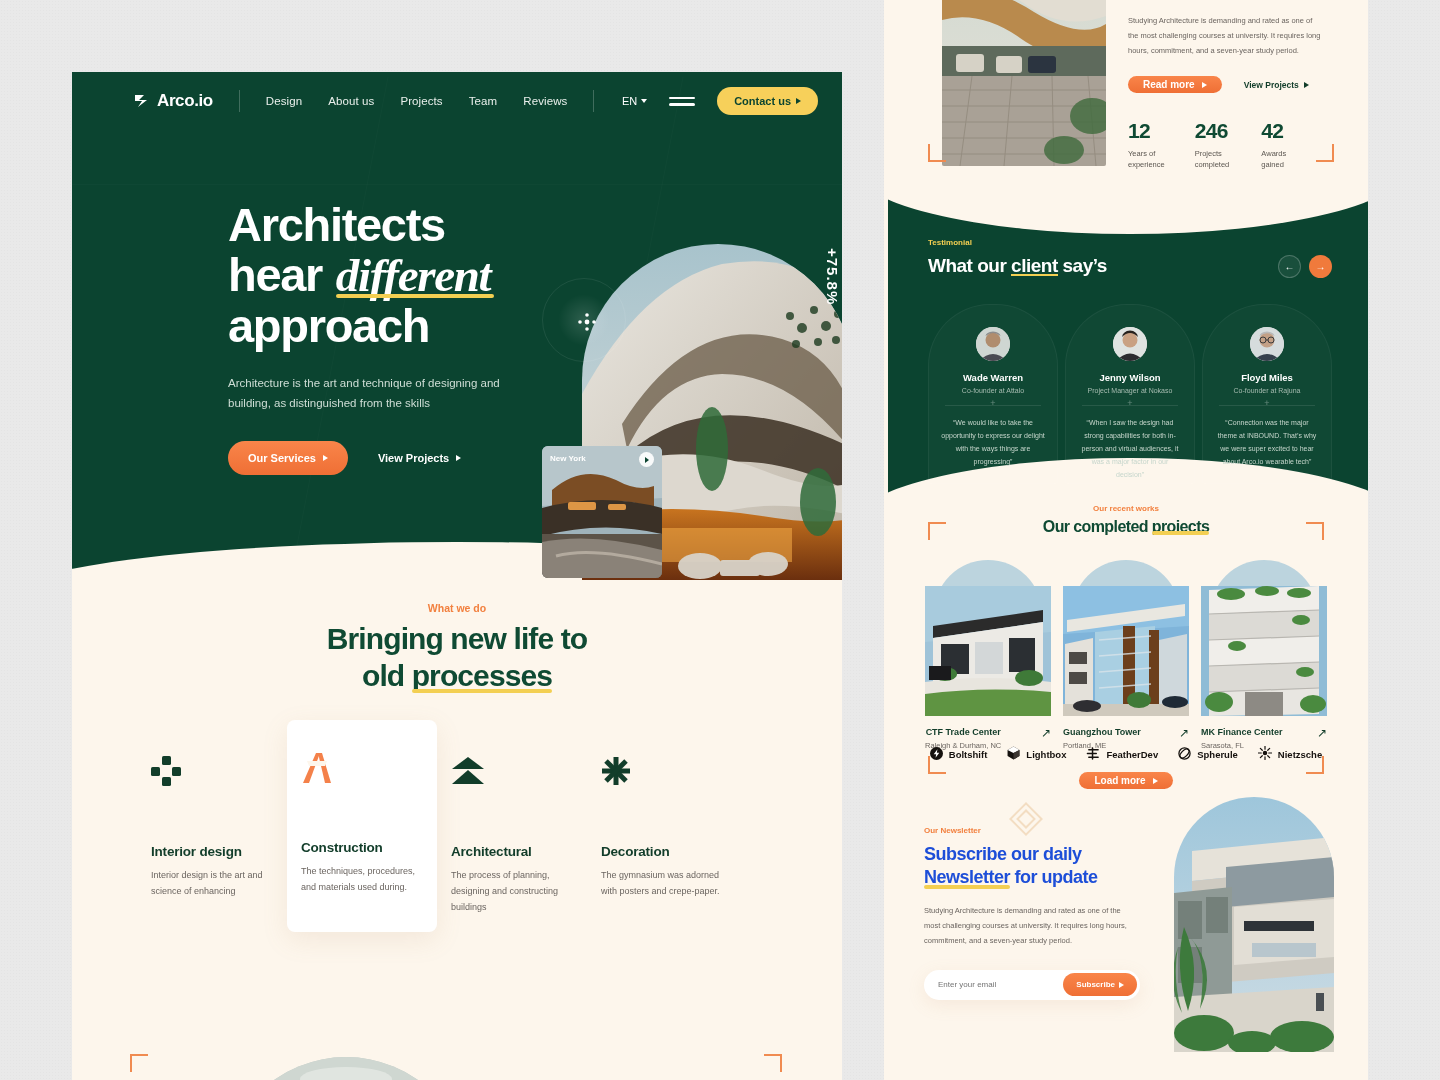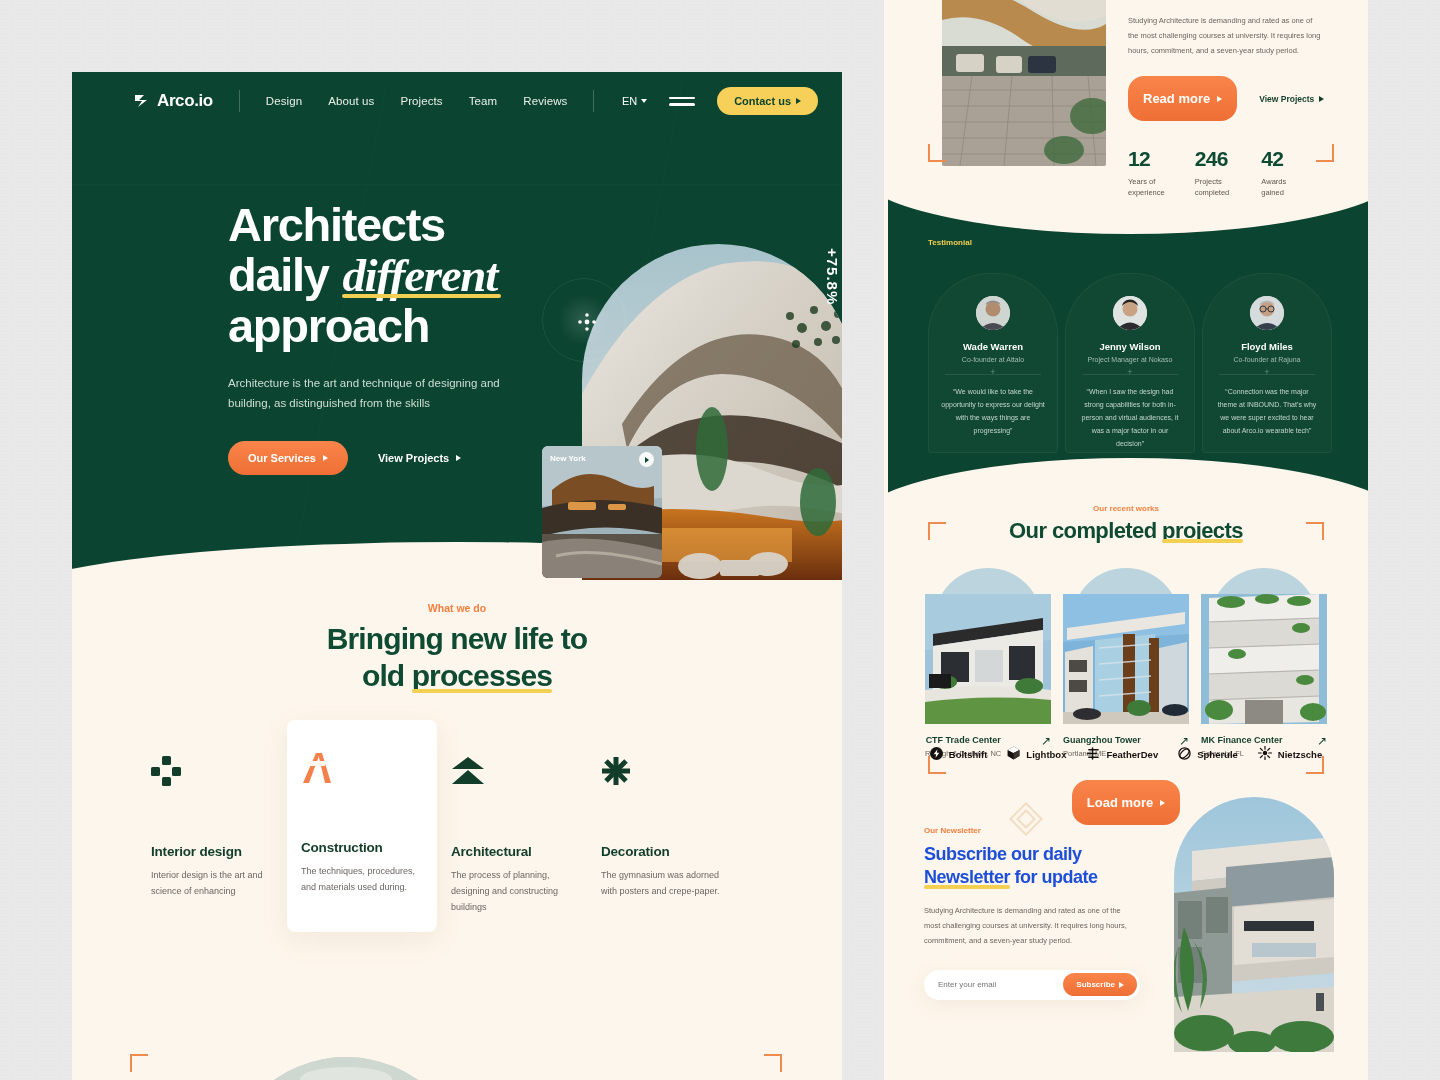--- a/index.html
+++ b/index.html
@@ -88,21 +88,21 @@
 
   
   #right-panel{position:absolute;left:884px;top:-80px;width:484px;height:1160px;background:#fdf6ec;overflow:hidden;}
 
   .ach{position:absolute;left:0;top:0;width:484px;height:272px;}
   .ach-img{position:absolute;left:58px;top:0;width:164px;height:246px;overflow:hidden;border-radius:2px;}
   .ach-right{position:absolute;left:244px;top:58px;width:200px;}
   .ach-title{color:#0f4a33;font-size:20px;font-weight:700;letter-spacing:-.6px;}
   .ach-p{color:#6b6560;font-size:7.5px;line-height:2;margin-top:12px;width:195px;}
   .ach-btns{display:flex;align-items:center;gap:22px;margin-top:18px;}
-  .btn-orange.sm{font-size:13px;padding:15px 15px;border-radius:16px;}
+  .btn-orange.sm{font-size:10px;padding:3px 15px;border-radius:16px;}
   .link-dark{color:#123d2a;font-size:8.5px;font-weight:700;display:flex;align-items:center;gap:5px;cursor:pointer;}
   .stats{display:flex;gap:0;margin-top:26px;}
   .stat{width:68px;}
   .stat .n{color:#0f4a33;font-size:21px;font-weight:700;letter-spacing:-.7px;}
   .stat .l{color:#5c5751;font-size:7.5px;line-height:1.5;margin-top:5px;}
 
   
   .testi{position:absolute;left:4px;top:278px;width:484px;height:296px;background:#0b4430;overflow:hidden;}
   .testi-top-curve{position:absolute;left:-8%;top:-34px;width:116%;height:70px;background:#fdf6ec;
     border-radius:0 0 50% 50% / 0 0 100% 100%;}
@@ -124,21 +124,21 @@
   .t-av{width:34px;height:34px;border-radius:50%;margin:0 auto;overflow:hidden;background:#cfd6d2;}
   .t-name{color:#fff;font-size:9.5px;font-weight:700;margin-top:11px;}
   .t-role{color:#a7bcb1;font-size:7px;margin-top:4px;}
   .t-sep{height:1px;background:rgba(255,255,255,.1);margin:11px 4px 11px;position:relative;}
   .t-sep::after{content:"+";position:absolute;left:50%;top:-7px;transform:translateX(-50%);color:rgba(255,255,255,.35);font-size:9px;}
   .t-quote{color:#c6d6cc;font-size:7px;line-height:1.85;}
 
   
   .proj{position:absolute;left:0;top:584px;width:484px;}
   .proj-eyebrow{color:#f2803f;font-size:8px;font-weight:700;text-align:center;}
-  .proj-title{color:#0f4a33;font-size:22px;font-weight:700;text-align:center;margin-top:5px;letter-spacing:-.6px;}
+  .proj-title{color:#0f4a33;font-size:16px;font-weight:700;text-align:center;margin-top:5px;letter-spacing:-.6px;}
   .proj-grid{display:flex;gap:12px;justify-content:center;margin-top:24px;}
   .pcard{width:126px;}
   .parch{width:108px;height:58px;border-radius:54px 54px 0 0;background:#bcd4de;margin:0 auto;}
   .pimg{width:126px;height:130px;margin-top:-32px;overflow:hidden;}
   .pmeta{display:flex;align-items:flex-start;margin-top:11px;}
   .pname{color:#123d2a;font-size:9px;font-weight:700;text-align:center;}
   .ploc{color:#6b6560;font-size:7.5px;margin-top:4px;}
   .arrow-ne{margin-left:auto;color:#123d2a;font-size:12px;cursor:pointer;line-height:1;}
   .loadmore-wrap{display:flex;justify-content:center;margin-top:22px;}
 
@@ -203,21 +203,21 @@
         <button class="btn-contact">
           <span>Contact us</span>
           <span class="tri"></span>
         </button>
       </div>
     </nav>
 
     <div class="hero-copy">
       <h1 class="hero-title">
         <span>Architects</span><br>
-        <span>daily</span>
+        <span>hear</span>
         <span class="ital">different</span><br>
         <span>approach</span>
       </h1>
       <p class="hero-sub">Architecture is the art and technique of designing and building, as distinguished from the skills</p>
       <div class="hero-btns">
         <button class="btn-orange">
           <span>Our Services</span>
           <span class="tri"></span>
         </button>
         <span class="link-white">
@@ -497,20 +497,31 @@
     </div>
     <div class="brkt bl" style="left:44px;top:224px;"></div>
     <div class="brkt br" style="left:432px;top:224px;"></div>
   </section>
 
   <section class="testi">
     <div class="testi-top-curve"></div>
     <div class="testi-bot-curve"></div>
     <div class="testi-inner">
       <div class="t-eyebrow">Testimonial</div>
+      <div class="t-head">
+        <div class="t-title">
+          <span>What our</span>
+          <span class="ulw">client</span>
+          <span>say’s</span>
+        </div>
+        <div class="t-navs">
+          <div class="circ ghost">←</div>
+          <div class="circ solid">→</div>
+        </div>
+      </div>
       <div class="t-cards">
         <div class="t-card">
           <div class="t-av">
             <svg width="34" height="34" viewBox="0 0 34 34">
                 <rect width="34" height="34" fill="#cfd6d2"></rect>
             <circle cx="17" cy="13" r="7.5" fill="#b08d6e"></circle>
                 <path d="M3 34 Q17 20 31 34Z" fill="#4a4a52"></path>
             <path d="M9.5 9 Q17 3 24.5 9 Q24 5 17 4.5 Q10 5 9.5 9Z" fill="#8d8d8d"></path>
               </svg>
           </div>

